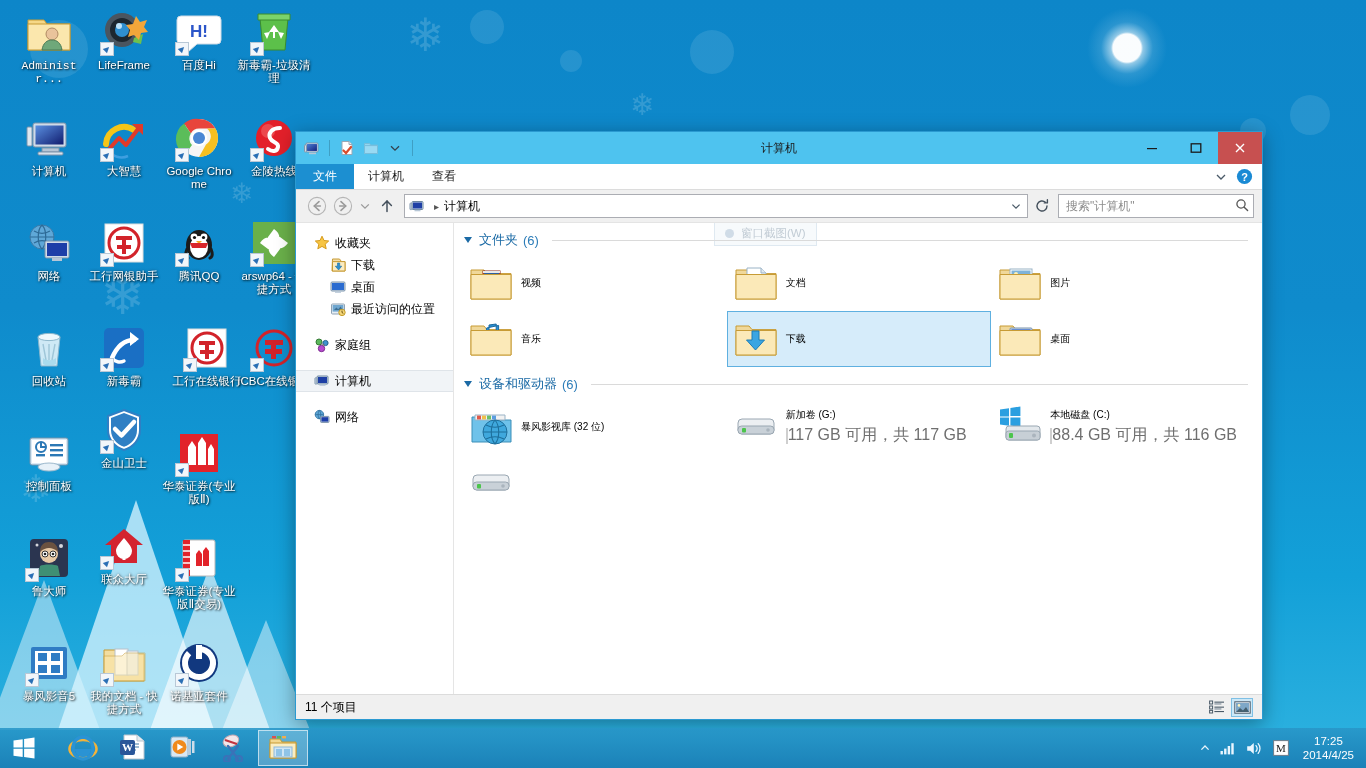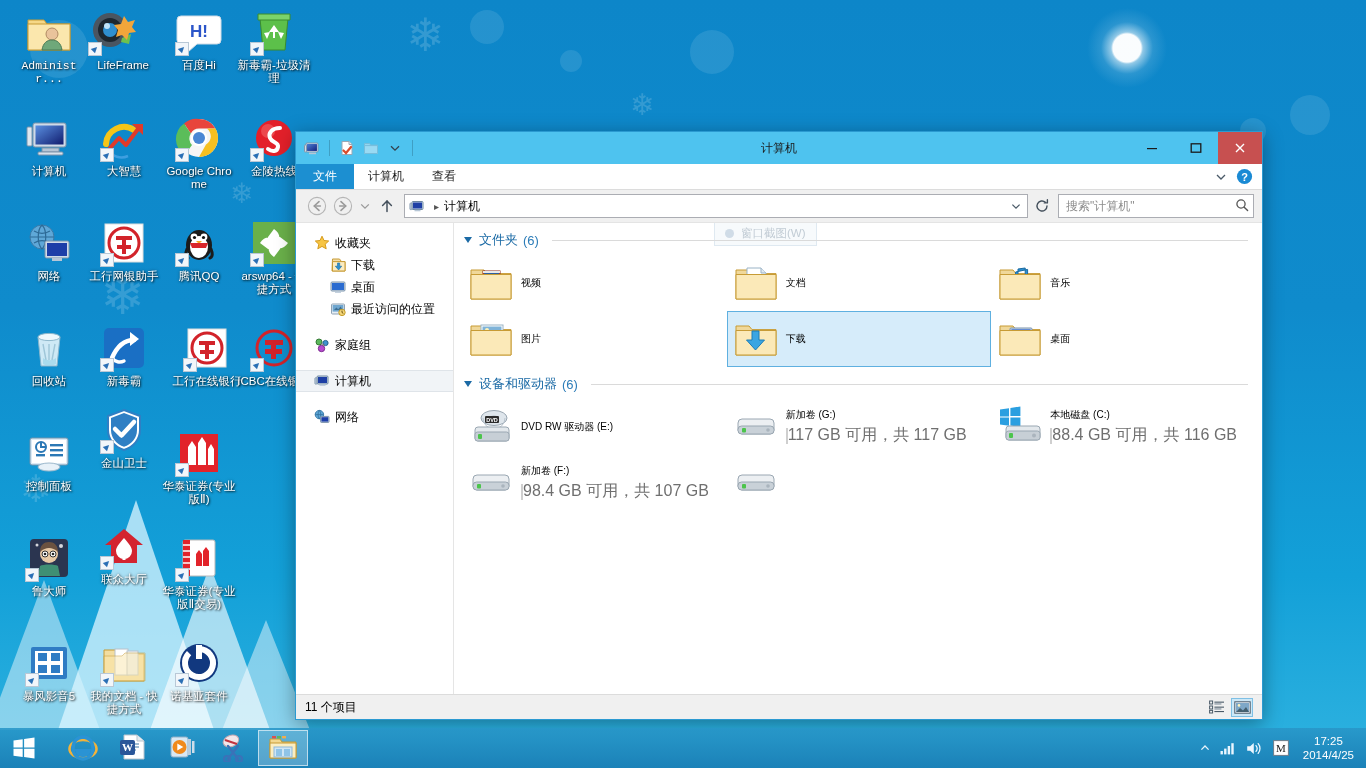--- a/index.html
+++ b/index.html
@@ -333,21 +333,21 @@
   <div id="icon-grid">
       <div class="dicon" style="left: 12px; top: 4px; font-family: Liberation Mono, monospace;">
         <div class="glyph"><svg width="48" height="48" viewBox="0 0 48 48">
             <path d="M3 12h16l3 4h23v26H3z" fill="#f6d887" stroke="#c79b35"></path>
             <path d="M3 16h42v26H3z" fill="#fbe7ad" stroke="#c79b35"></path>
             <circle cx="27" cy="26" r="6" fill="#e9c39b" stroke="#b08a63"></circle>
             <path d="M17 42c1-7 5-10 10-10s9 3 10 10z" fill="#6fa87a" stroke="#4b7a55"></path>
           </svg></div>
         <div class="lbl">Administr...</div>
       </div>
-      <div class="dicon" style="left: 75px; top: 4px; text-align: right;">
+      <div class="dicon" style="left: 87px; top: 4px;">
         <div class="glyph"><svg width="48" height="48" viewBox="0 0 48 48">
             <circle cx="22" cy="22" r="17" fill="#4a5560"></circle>
             <circle cx="22" cy="22" r="12" fill="#1d2730"></circle>
             <circle cx="22" cy="22" r="7" fill="#2f8fd0"></circle>
             <circle cx="19" cy="18" r="3" fill="#bfe4fa"></circle>
             <path d="M34 30l9-4-2 10-8-2z" fill="#6dc14e"></path>
             <path d="M36 8l4 6 7-2-3 7 4 5-7 1-2 7-5-5-6 2 2-7-4-5 7-1z" fill="#f2a63a"></path>
           </svg><span class="shortcut-arrow"></span></div>
         <div class="lbl">LifeFrame</div>
       </div>
@@ -815,35 +815,35 @@
                   <path d="M13 7h14l5 5v17H13z" fill="#fff" stroke="#9ab3c6"></path>
                   <path d="M27 7v5h5" fill="#e2eaf1" stroke="#9ab3c6"></path>
                   <path d="M16 15h12M16 18.5h12M16 22h9" stroke="#8fa6b8" stroke-width="1.2"></path>
                   <path d="M2 13.5h40V38H2z" fill="#fbe9b8" stroke="#c79b35"></path>
                 </svg></span>
               <span class="tname">文档</span>
             </div>
             <div class="tile">
               <span class="ticon"><svg width="44" height="44" viewBox="0 0 44 44">
                   <path d="M2 9h13l3 3.6h24V38H2z" fill="#f0d89a" stroke="#c79b35"></path>
-                  <path d="M20 8v16.5a4 4 0 1 1-2.4-3.6V11l12-2.6v13.8a4 4 0 1 1-2.4-3.6V7z" fill="#2b8fd2" stroke="#1c6ba0"></path>
-                  <path d="M2 13.5h40V38H2z" fill="#fbe9b8" stroke="#c79b35"></path>
-                </svg></span>
-              <span class="tname">音乐</span>
-            </div>
-            <div class="tile">
-              <span class="ticon"><svg width="44" height="44" viewBox="0 0 44 44">
-                  <path d="M2 9h13l3 3.6h24V38H2z" fill="#f0d89a" stroke="#c79b35"></path>
                   <rect x="12" y="8" width="22" height="18" fill="#fff" stroke="#9ab3c6"></rect>
                   <rect x="13.5" y="9.5" width="19" height="15" fill="#7fb3d8"></rect>
                   <path d="M13.5 24.5l6-7 4.5 4 4-5 4.5 8z" fill="#4a7f5a"></path>
                   <circle cx="18" cy="13" r="2" fill="#fdf2b8"></circle>
                   <path d="M2 13.5h40V38H2z" fill="#fbe9b8" stroke="#c79b35"></path>
                 </svg></span>
               <span class="tname">图片</span>
+            </div>
+            <div class="tile">
+              <span class="ticon"><svg width="44" height="44" viewBox="0 0 44 44">
+                  <path d="M2 9h13l3 3.6h24V38H2z" fill="#f0d89a" stroke="#c79b35"></path>
+                  <path d="M20 8v16.5a4 4 0 1 1-2.4-3.6V11l12-2.6v13.8a4 4 0 1 1-2.4-3.6V7z" fill="#2b8fd2" stroke="#1c6ba0"></path>
+                  <path d="M2 13.5h40V38H2z" fill="#fbe9b8" stroke="#c79b35"></path>
+                </svg></span>
+              <span class="tname">音乐</span>
             </div>
             <div class="tile selected">
               <span class="ticon"><svg width="44" height="44" viewBox="0 0 44 44">
                   <path d="M2 9h13l3 3.6h24V38H2z" fill="#f0d89a" stroke="#c79b35"></path>
                   <path d="M2 13.5h40V38H2z" fill="#fbe9b8" stroke="#c79b35"></path>
                   <path d="M18 14h7v9h5.5L21.5 33 12.5 23H18z" fill="#3aa5e2" stroke="#1d7cb5" stroke-width="1"></path>
                 </svg></span>
               <span class="tname">下载</span>
             </div>
             <div class="tile">
@@ -859,30 +859,31 @@
           </div>
           <div class="grouphdr">
             <span class="tri"></span>
             <span>设备和驱动器</span>
             <span class="gcount">(6)</span>
             <span class="gline"></span>
           </div>
           <div class="tilegrid">
             <div class="tile">
               <span class="ticon"><svg width="44" height="44" viewBox="0 0 44 44">
-                  <ellipse cx="25" cy="13" rx="13" ry="7.5" fill="#dfe6ec" stroke="#9aa7b2"></ellipse>
-                  <ellipse cx="25" cy="13" rx="4" ry="2.4" fill="#aeb9c3"></ellipse>
-                  <path d="M14 13a11 11 0 0 0 22 0" fill="none" stroke="#b9c4ce"></path>
-                  <rect x="16" y="11" width="14" height="7" rx="1" fill="#2b2b2b"></rect>
-                  <text x="23" y="16.6" font-size="5.5" fill="#fff" text-anchor="middle" font-family="Liberation Sans, sans-serif" font-weight="bold">DVD</text>
-                  <rect x="6" y="22" width="34" height="14" rx="3" fill="#e3e8ec" stroke="#9aa7b2"></rect>
-                  <rect x="6" y="27" width="34" height="9" rx="2.5" fill="#c7cfd6" stroke="#9aa7b2"></rect>
-                  <rect x="9" y="29" width="4" height="5" rx="1" fill="#4cc44c"></rect>
+                  <path d="M3 12h16l3 3h20v22H3z" fill="#6fc2ea" stroke="#3d8fb8"></path>
+                  <path d="M6 10h30v5H6z" fill="#f2f2f2" stroke="#9ab3c6"></path>
+                  <rect x="8" y="10.6" width="4" height="3.8" fill="#e05a4a"></rect>
+                  <rect x="13" y="10.6" width="4" height="3.8" fill="#f0c04a"></rect>
+                  <rect x="18" y="10.6" width="4" height="3.8" fill="#6ac06a"></rect>
+                  <rect x="23" y="10.6" width="4" height="3.8" fill="#5a9de0"></rect>
+                  <circle cx="26" cy="27" r="12" fill="#3fa8dd" stroke="#1f6f9c"></circle>
+                  <path d="M14 27h24M26 15c5 6 5 18 0 24M26 15c-5 6-5 18 0 24" fill="none" stroke="#1d6f9c" stroke-width="1.1"></path>
+                  <path d="M17 20c6 3 12 3 18 0M17 34c6-3 12-3 18 0" fill="none" stroke="#1d6f9c" stroke-width="1.1"></path>
                 </svg></span>
-              <span class="tname">DVD RW 驱动器 (E:)</span>
+              <span class="tname">暴风影视库 (32 位)</span>
             </div>
             <div class="tile drive">
               <span class="ticon"><svg width="44" height="44" viewBox="0 0 44 44">
                   <rect x="4" y="14" width="36" height="15" rx="4" fill="#eceff2" stroke="#9aa7b2"></rect>
                   <path d="M4 21.5h36" stroke="#c4ccd3"></path>
                   <rect x="4" y="21" width="36" height="8" rx="3.5" fill="#c9d1d8" stroke="#9aa7b2"></rect>
                   <rect x="8" y="23" width="4" height="4.4" rx="1" fill="#4cc44c"></rect>
                   <circle cx="34" cy="25" r="1.8" fill="#aab4bd"></circle>
                 </svg></span>
               <span class="tbody"><span class="tname">新加卷 (G:)</span><span class="bar"><span class="fill" style="width:0%"></span></span><span class="tsub">117 GB 可用，共 117 GB</span></span>
@@ -901,30 +902,20 @@
               <span class="tbody"><span class="tname">本地磁盘 (C:)</span><span class="bar"><span class="fill" style="width:24%"></span></span><span class="tsub">88.4 GB 可用，共 116 GB</span></span>
             </div>
             <div class="tile drive">
               <span class="ticon"><svg width="44" height="44" viewBox="0 0 44 44">
                   <rect x="4" y="14" width="36" height="15" rx="4" fill="#eceff2" stroke="#9aa7b2"></rect>
                   <path d="M4 21.5h36" stroke="#c4ccd3"></path>
                   <rect x="4" y="21" width="36" height="8" rx="3.5" fill="#c9d1d8" stroke="#9aa7b2"></rect>
                   <rect x="8" y="23" width="4" height="4.4" rx="1" fill="#4cc44c"></rect>
                   <circle cx="34" cy="25" r="1.8" fill="#aab4bd"></circle>
                 </svg></span>
-              <span class="tbody"><span class="tname">新加卷 (F:)</span><span class="bar"><span class="fill" style="width:8%"></span></span><span class="tsub">98.4 GB 可用，共 107 GB</span></span>
-            </div>
-            <div class="tile drive">
-              <span class="ticon"><svg width="44" height="44" viewBox="0 0 44 44">
-                  <rect x="4" y="14" width="36" height="15" rx="4" fill="#eceff2" stroke="#9aa7b2"></rect>
-                  <path d="M4 21.5h36" stroke="#c4ccd3"></path>
-                  <rect x="4" y="21" width="36" height="8" rx="3.5" fill="#c9d1d8" stroke="#9aa7b2"></rect>
-                  <rect x="8" y="23" width="4" height="4.4" rx="1" fill="#4cc44c"></rect>
-                  <circle cx="34" cy="25" r="1.8" fill="#aab4bd"></circle>
-                </svg></span>
             </div>
           </div>
         </div>
     </div>
   </div>
 
   <div class="statusbar">
     <span>11 个项目</span>
     <div class="viewbtns">
       <div class="vbtn">

